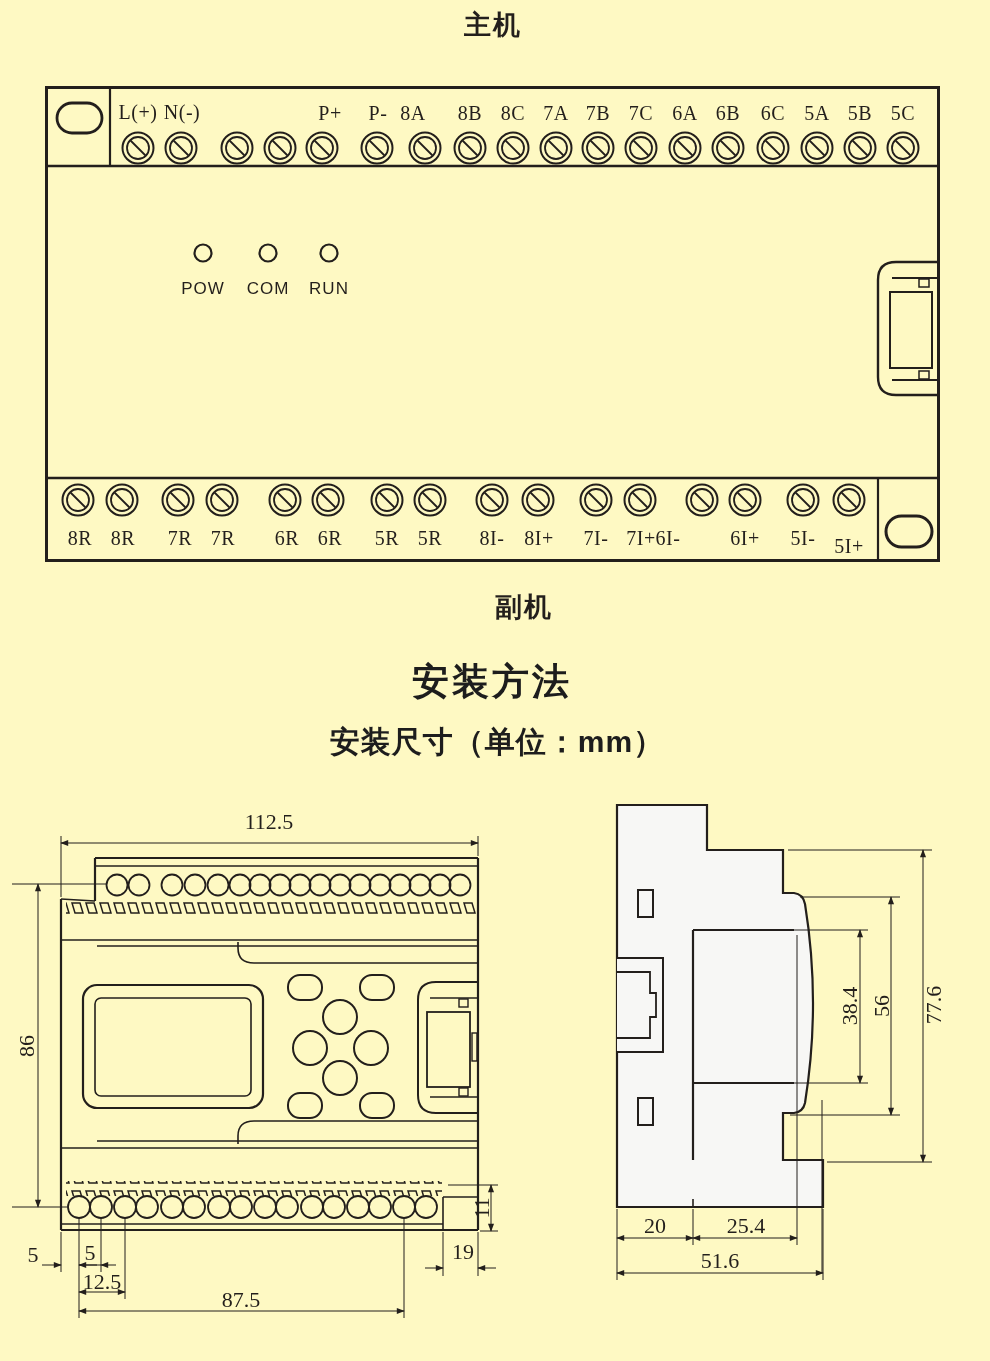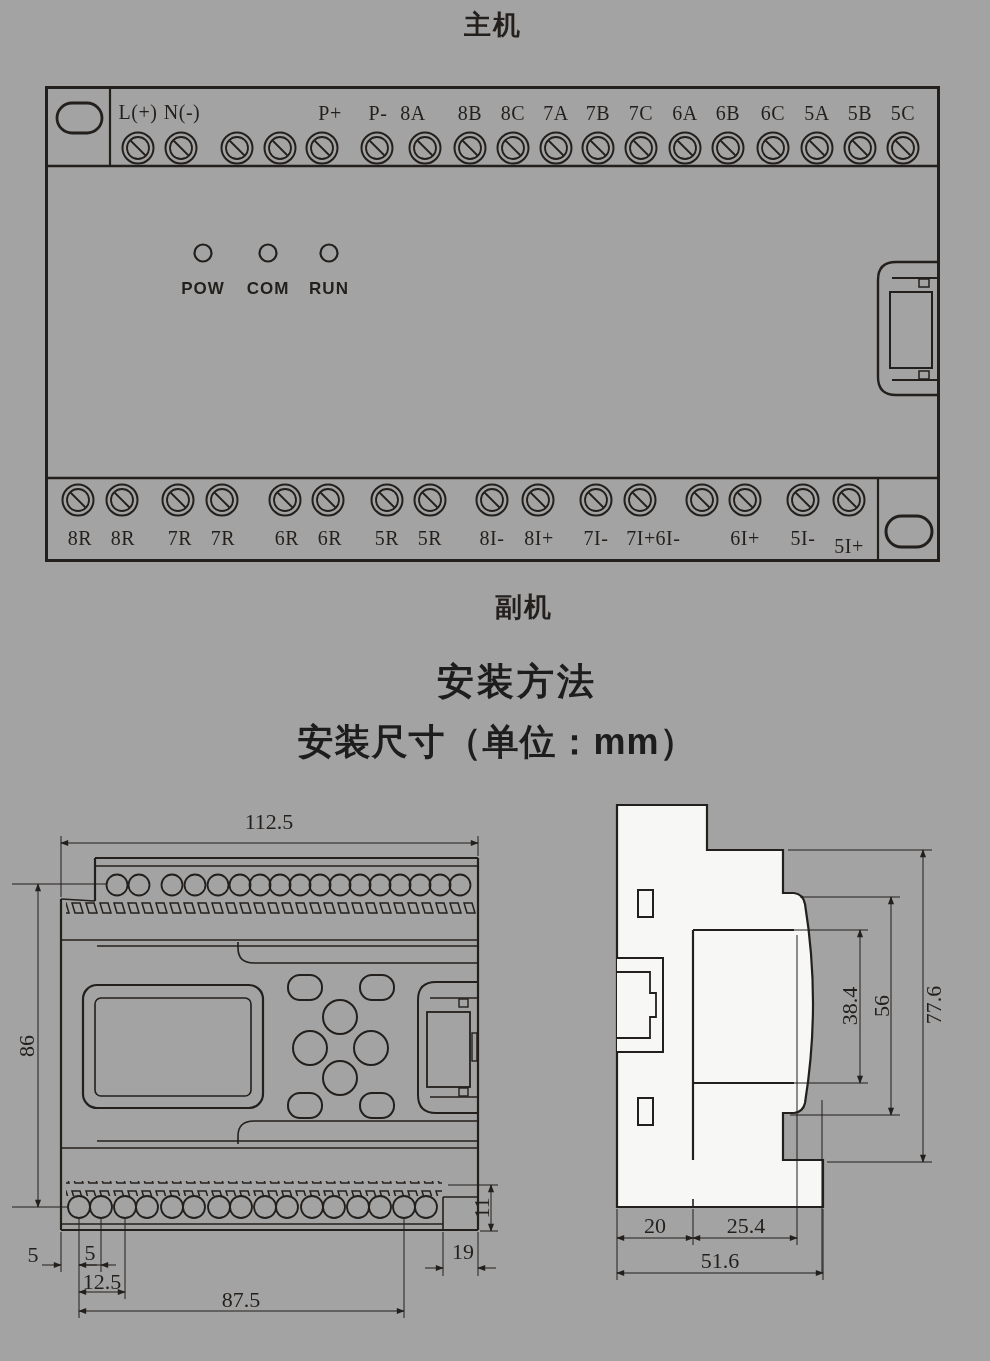--- a/index.html
+++ b/index.html
@@ -1,27 +1,27 @@
 <!DOCTYPE html>
 <html><head>
 <meta charset="utf-8">
 <style>
   html,body{margin:0;padding:0;background:#e9e9e9;}
-  .page{position:relative;width:990px;height:1361px;background:#a3a3a3;overflow:hidden;
+  .page{position:relative;width:990px;height:1361px;background:#fef9c3;overflow:hidden;
         font-family:"Liberation Serif","DejaVu Serif",serif;color:#231f1c;}
   svg{position:absolute;left:0;top:0;}
   .lbl{position:absolute;transform:translate(-50%,-50%);white-space:nowrap;
        font-family:"Liberation Serif","DejaVu Serif",serif;color:#231f1c;}
   .term{font-size:20px;letter-spacing:0.5px;}
-  .led{font-family:"Liberation Sans","DejaVu Sans",sans-serif;font-weight:bold;font-size:17px;letter-spacing:1px;}
+  .led{font-family:"Liberation Sans","DejaVu Sans",sans-serif;font-weight:normal;font-size:17px;letter-spacing:1px;}
   .dim{font-size:22px;}
   .dim.vert{transform:translate(-50%,-50%) rotate(-90deg);}
   .title-serif{font-weight:bold;font-size:27px;letter-spacing:2px;}
-  .h1{font-family:"Liberation Sans","DejaVu Sans",sans-serif;font-weight:bold;font-size:37px;letter-spacing:3px;color:#1d1d1d;margin-left:25px;}
-  .h2{font-family:"Liberation Sans","DejaVu Sans",sans-serif;font-weight:bold;font-size:36px;letter-spacing:1px;color:#1d1d1d;}
+  .h1{font-family:"Liberation Sans","DejaVu Sans",sans-serif;font-weight:bold;font-size:37px;letter-spacing:3px;color:#1d1d1d;}
+  .h2{font-family:"Liberation Sans","DejaVu Sans",sans-serif;font-weight:bold;font-size:30px;letter-spacing:1px;color:#1d1d1d;}
 </style>
 </head>
 <body>
 
 <div class="page">
 
   <div class="lbl title-serif" style="left:493px;top:25px;">主机</div>
   <div class="lbl title-serif" style="left:497px;top:607px;margin-left:27px;">副机</div>
   <div class="lbl h1" style="left:492px;top:682px;">安装方法</div>
   <div class="lbl h2" style="left:497px;top:742px;">安装尺寸（单位：mm）</div>

